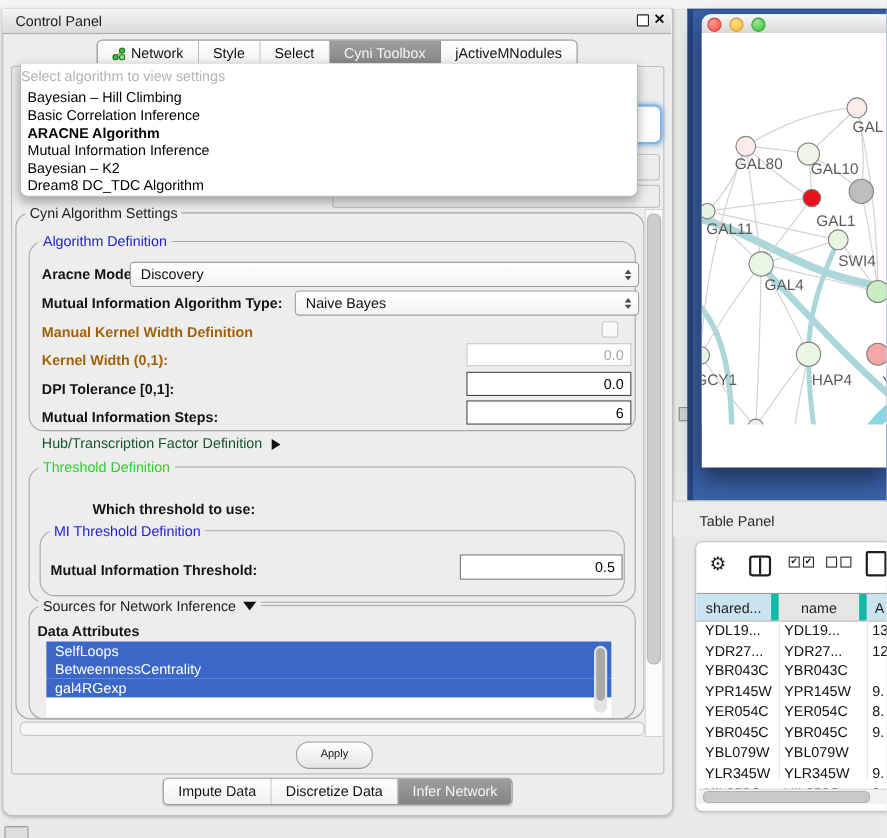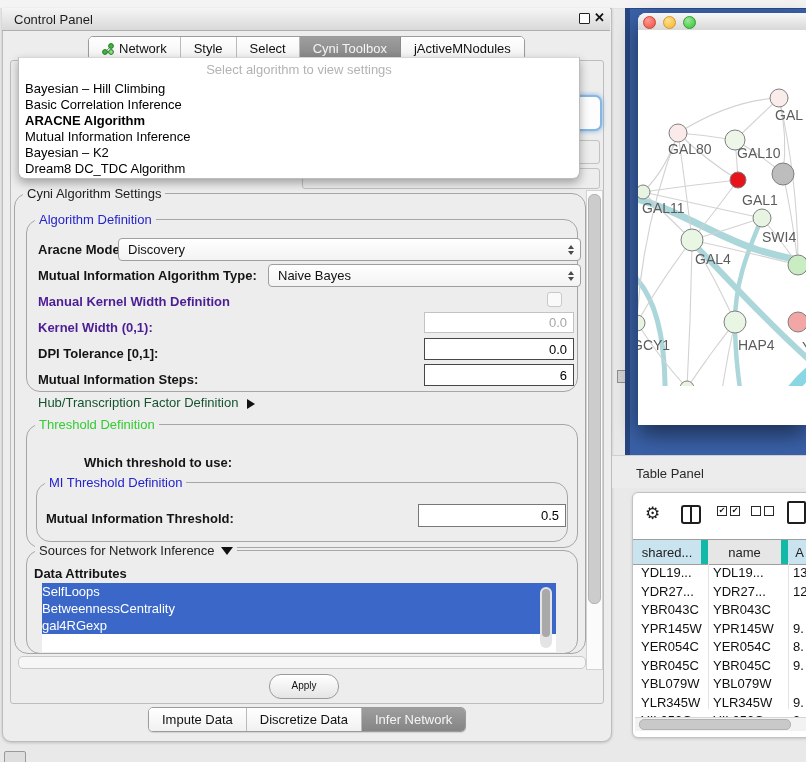--- a/index.html
+++ b/index.html
@@ -36,37 +36,37 @@
   #combo-frag{left:470px;top:95px;width:128px;height:32px;border:2px solid #86b7e4;border-radius:7px;
       background:#fdfdfd;box-shadow:0 0 5px #79aede;}
   .box-frag{border:1px solid #c2c2c2;border-radius:3px;background:#ededed;}
   #box-frag1{left:302px;top:140px;width:296px;height:22px;}
   #box-frag2{left:302px;top:168px;width:296px;height:19px;}
 
   
   #algo-overlay{left:18px;top:57px;width:560px;height:120px;background:#fff;
       border:1px solid #bcbcbc;border-top:1px solid #d7d7d7;border-radius:0 0 7px 7px;
       box-shadow:0 4px 10px rgba(0,0,0,.32);z-index:30;}
-  #algo-prompt{height:23px;line-height:23px;text-align:center;color:#b3b3b3;font-size:13px;}
+  #algo-prompt{height:23px;line-height:23px;color:#b3b3b3;font-size:13px;}
   .algo-item{height:16px;line-height:16px;padding-left:6px;font-size:13px;color:#000;white-space:nowrap;}
   .algo-item.bold{font-weight:bold;}
 
   
   .grp{border:1px solid #a6a6a6;border-radius:14px;}
   .legend{position:absolute;top:-8px;left:8px;background:#ededed;padding:0 4px;font-size:13px;color:#222;white-space:nowrap;}
   .legend.blue{color:#2323cc;}
   .legend.green{color:#33cc33;}
   #grp-cyni{left:14px;top:193px;width:570px;height:459px;}
   #grp-algo{left:26px;top:219px;width:550px;height:171px;}
   #grp-thresh{left:26px;top:424px;width:550px;height:122px;}
   #grp-mithr{left:36px;top:482px;width:530px;height:58px;}
   #grp-sources{left:26px;top:550px;width:550px;height:102px;}
 
   .lbl{font-size:13px;font-weight:bold;color:#141414;white-space:nowrap;}
-  .lbl.dis{color:#4c1d95;}
+  .lbl.dis{color:#a16207;}
   .plain{font-size:13px;color:#14532d;white-space:nowrap;}
 
   .combo{background:linear-gradient(#ffffff,#f3f3f3);border:1px solid #9f9f9f;border-radius:4px;
       font-size:13px;color:#111;display:flex;align-items:center;padding-left:9px;}
   .stepper{position:absolute;right:6px;top:50%;transform:translateY(-50%);display:flex;flex-direction:column;gap:2px;}
   .tri-up{width:0;height:0;border-left:3.5px solid transparent;border-right:3.5px solid transparent;border-bottom:4px solid #4a4a4a;}
   .tri-dn{width:0;height:0;border-left:3.5px solid transparent;border-right:3.5px solid transparent;border-top:4px solid #4a4a4a;}
 
   .field{background:#fff;border:1px solid #474747;font-size:13px;color:#000;
       display:flex;align-items:center;justify-content:flex-end;padding-right:6px;}
@@ -74,21 +74,21 @@
   .field.mid{border:1px solid #787878;}
   #cb-kernel{left:547px;top:292px;width:13px;height:13px;border:1px solid #c8c8c8;border-radius:3px;background:#fafafa;}
 
   .arrow-right{display:inline-block;margin-left:9px;width:0;height:0;
       border-top:5.5px solid transparent;border-bottom:5.5px solid transparent;border-left:8px solid #111;vertical-align:-2px;}
   .arrow-down{display:inline-block;margin-left:6px;width:0;height:0;
       border-left:6px solid transparent;border-right:6px solid transparent;border-top:8px solid #111;vertical-align:0px;}
 
   
   #attr-list{left:42px;top:583px;width:514px;height:69px;background:#fff;overflow:hidden;}
-  .attr-item{height:17px;line-height:17px;background:#3a67c8;color:#fff;font-size:13px;white-space:nowrap;}
+  .attr-item{height:17px;line-height:17px;padding-left:8px;background:#3a67c8;color:#fff;font-size:13px;white-space:nowrap;}
   #attr-sb{left:540px;top:587px;width:12px;height:61px;background:#e4e4e4;border-radius:6px;}
   #attr-sb-thumb{left:542px;top:589px;width:8px;height:48px;background:#a9a9a9;border-radius:4px;}
 
   
   #vsb-track{left:586px;top:190px;width:15px;height:478px;background:#fbfbfb;border:1px solid #d2d2d2;}
   #vsb-thumb{left:588px;top:194px;width:11px;height:408px;background:#cccccc;border:1px solid #b3b3b3;border-radius:6px;}
   #hsb-thumb{left:18px;top:656px;width:566px;height:11px;background:#f6f6f6;border:1px solid #c9c9c9;border-radius:5px;}
 
   #apply-btn{left:269px;top:674px;width:68px;height:23px;background:linear-gradient(#ffffff,#e5e5e5);
       border:1px solid #9b9b9b;border-radius:12px;font-size:10px;color:#111;text-align:center;line-height:21px;}

